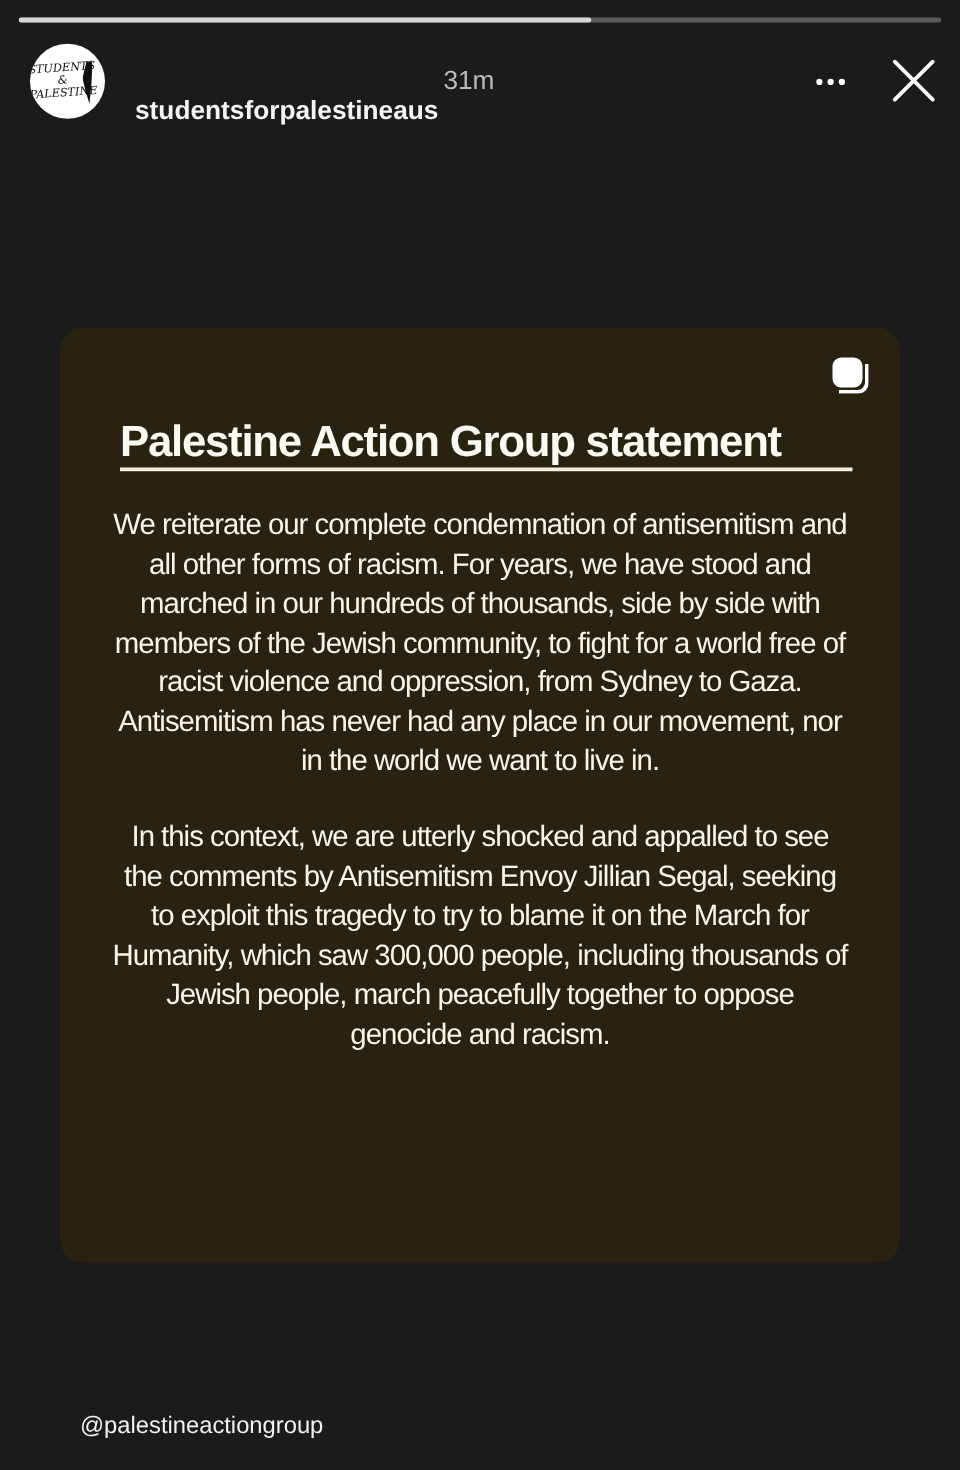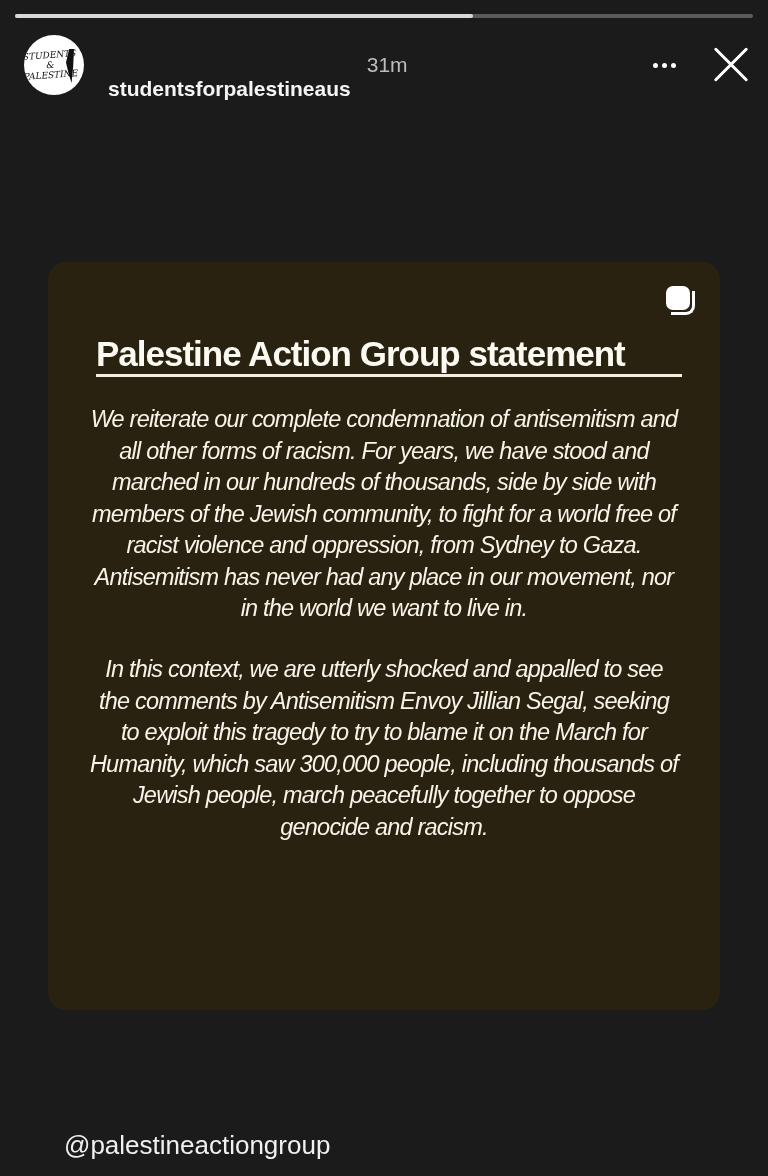--- a/index.html
+++ b/index.html
@@ -7,37 +7,37 @@
     width:768px; height:1176px; background:#1b1b1b; position:relative; overflow:hidden;
     font-family:"Liberation Sans", sans-serif; color:#f5f5f5;
   }
   .progress { position:absolute; left:15px; right:15px; top:14px; height:4px; background:#5a5a5a; border-radius:2px; }
   .progress .fill { height:100%; background:#d8d8d8; border-radius:2px; }
   .header { position:absolute; left:24px; top:35px; right:18px; height:60px; display:flex; align-items:center; }
   .avatar { width:60px; height:60px; border-radius:50%; background:#fff; display:flex; align-items:center; justify-content:center; position:relative; overflow:hidden; }
   .avatar .atext { color:#111; font-family:"DejaVu Serif", serif; font-size:9px; line-height:10px; text-align:center; font-style:italic; transform:rotate(-4deg); margin-right:8px; }
   .avatar .map { position:absolute; right:10px; top:14px; width:8px; height:34px; background:#111; clip-path:polygon(40% 0,100% 0,90% 50%,70% 100%,30% 70%,0 40%); }
   .username { margin-left:24px; font-size:21px; font-weight:bold; color:#f5f5f5;margin-top:48px; }
-  .time { margin-left:16px; font-size:21px; color:#bdbdbd; }
+  .time { margin-left:4px; font-size:21px; color:#bdbdbd; }
   .spacer { flex:1; }
   .more { width:40px; height:40px; display:flex; align-items:center; justify-content:center; gap:4px; margin-right:26px; cursor:pointer; }
   .more span { width:5px; height:5px; border-radius:50%; background:#fff; }
   .close { width:40px; height:40px; position:relative; cursor:pointer; }
   .close::before, .close::after { content:""; position:absolute; left:-2px; top:18px; width:46px; height:3px; background:#fff; border-radius:2px; }
   .close::before { transform:rotate(45deg); } .close::after { transform:rotate(-45deg); }
   .card { position:absolute; left:48px; top:262px; width:672px; height:748px; background:#2a2210; border-radius:18px; }
   .multi-icon { position:absolute; right:24px; top:24px; width:30px; height:30px; }
   .multi-icon .front { position:absolute; left:0; top:0; width:24px; height:24px; background:#fff; border-radius:7px; }
   .multi-icon .back { position:absolute; left:5px; top:5px; width:24px; height:24px; border-right:3px solid #fff; border-bottom:3px solid #fff; border-radius:0 0 9px 0; box-sizing:border-box; }
   .title { position:absolute; left:48px; top:72px; font-size:35px; font-weight:bold; letter-spacing:-1px; color:#fbfaf2; }
   .title-rule { position:absolute; left:48px; top:112px; width:586px; height:3px; background:#f2efe0; }
-  .para { position:absolute; left:40px; width:592px; text-align:center; color:#f7f5ea; font-size:23.5px; line-height:31.5px; letter-spacing:-0.8px;font-style:italic; }
+  .para { position:absolute; left:40px; width:592px; text-align:center; color:#f7f5ea; font-size:23.5px; line-height:31.5px; letter-spacing:-0.8px; }
   .p1 { top:142px; } .p2 { top:392px; }
   .p3 { top:658px; left:50px; width:572px; font-size:28px; line-height:39px; letter-spacing:-0.8px; }
-  .mention { position:absolute; left:64px; top:1130px; font-size:26px; color:#f0f0f0; cursor:pointer; }
+  .mention { position:absolute; left:64px; top:1130px; font-size:19px; color:#f0f0f0; cursor:pointer; }
 </style>
 </head>
 <body>
 
 <div class="progress">
   <div class="fill" style="width:62%"></div>
 </div>
 
 <div class="header">
   <div class="avatar">

